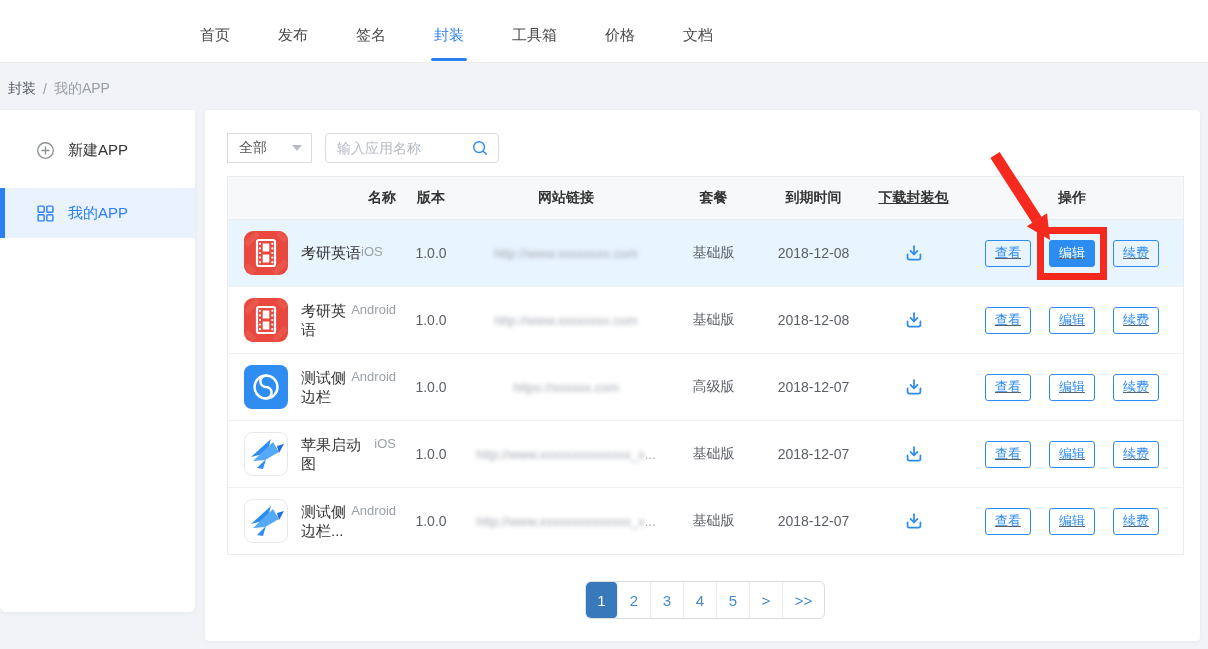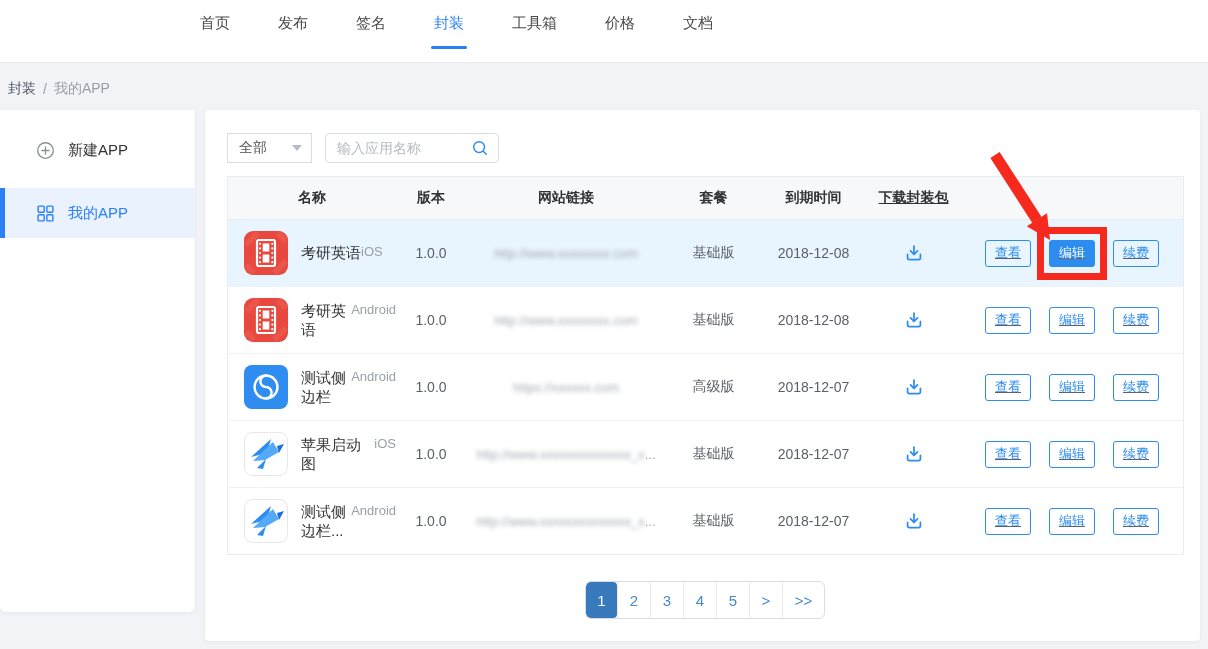--- a/index.html
+++ b/index.html
@@ -1,21 +1,21 @@
 <!DOCTYPE html>
 <html><head>
 <meta charset="utf-8">
 <style>
   html,body{margin:0;padding:0;}
   .page{position:relative;width:1208px;height:649px;background:#f1f3f7;overflow:hidden;
         font-family:"Liberation Sans","DejaVu Sans",sans-serif;}
 
   
   .navbar{position:absolute;left:0;top:0;width:1208px;height:62px;background:#fff;border-bottom:1px solid #ececec;z-index:2;}
-  .nav{position:absolute;left:200px;top:0;height:46px;display:flex;align-items:center;gap:48px;}
+  .nav{position:absolute;left:200px;top:12px;height:46px;display:flex;align-items:center;gap:48px;}
   .nav-item{font-size:15px;color:#4a4a4a;cursor:pointer;position:relative;height:62px;display:flex;align-items:center;}
   .nav-item.active{color:#2b80f6;}
   .nav-item.active::after{content:"";position:absolute;left:-3px;right:-3px;bottom:5px;height:3px;border-radius:2px;background:#2b80f6;}
 
   
   .breadcrumb{position:absolute;left:8px;top:80px;font-size:14px;display:flex;gap:7px;align-items:center;}
   .breadcrumb .sec{color:#4f5762;}
   .breadcrumb .sep,.breadcrumb .cur{color:#9aa0a6;}
 
   
@@ -36,21 +36,21 @@
           justify-content:space-between;padding:0 9px 0 11px;font-size:14px;color:#555;cursor:pointer;background:#fff;box-sizing:border-box;}
   .caret{width:0;height:0;border-left:5px solid transparent;border-right:5px solid transparent;border-top:6px solid #b8bcc4;}
   .searchbox{width:174px;height:30px;border:1px solid #d9dde3;border-radius:4px;display:flex;align-items:center;background:#fff;box-sizing:border-box;}
   .searchbox input{flex:1;border:0;outline:0;padding:0 4px 0 11px;font-size:14px;color:#333;font-family:inherit;min-width:0;background:transparent;}
   .searchbox input::placeholder{color:#b4bac4;}
   .search-icon{display:flex;padding-right:9px;cursor:pointer;}
 
   
   .table{position:absolute;left:22px;top:66px;width:957px;border:1px solid #e9edf2;box-sizing:border-box;}
   .thead{display:flex;height:42px;align-items:center;background:#f7f8fa;border-bottom:1px solid #e9edf2;}
-  .th{font-size:14px;font-weight:bold;color:#333;text-align:center;}
+  .th{font-size:14px;font-weight:bold;color:#333;text-align:right;}
   .trow{display:flex;align-items:center;height:66px;background:#fff;border-bottom:1px solid #eef1f5;}
   .trow:last-child{border-bottom:0;}
   .trow.hl{background:#e8f4fe;}
   .col-name{width:168px;box-sizing:border-box;}
   .col-version{width:70px;text-align:center;}
   .col-url{width:200px;text-align:center;}
   .col-plan{width:95px;text-align:center;}
   .col-expiry{width:105px;text-align:center;}
   .col-download{width:95px;text-align:center;text-decoration:underline;}
   .col-actions{flex:1;text-align:center;}
@@ -146,20 +146,21 @@
     </div>
 
     <div class="table">
       <div class="thead">
         <div class="th col-name">名称</div>
         <div class="th col-version">版本</div>
         <div class="th col-url">网站链接</div>
         <div class="th col-plan">套餐</div>
         <div class="th col-expiry">到期时间</div>
         <div class="th col-download">下载封装包</div>
+        <div class="th col-actions">操作</div>
       </div>
       <div class="tbody">
           <div class="trow hl">
     <div class="cell col-name">
       <span class="app-icon">
                 <svg width="44" height="44" viewBox="0 0 44 44">
                   <rect width="44" height="44" rx="9" fill="#e8483e"></rect>
                   <path d="M2 14 14 2M30 42 42 30M42 10 34 2M2 34 10 42" stroke="#eb564c" stroke-width="6" fill="none"></path>
                   <rect x="13" y="9" width="18" height="26" rx="2" fill="none" stroke="#fff" stroke-width="2.2"></rect>
                   <rect x="18.7" y="12.5" width="6.6" height="8" fill="#fff"></rect>

